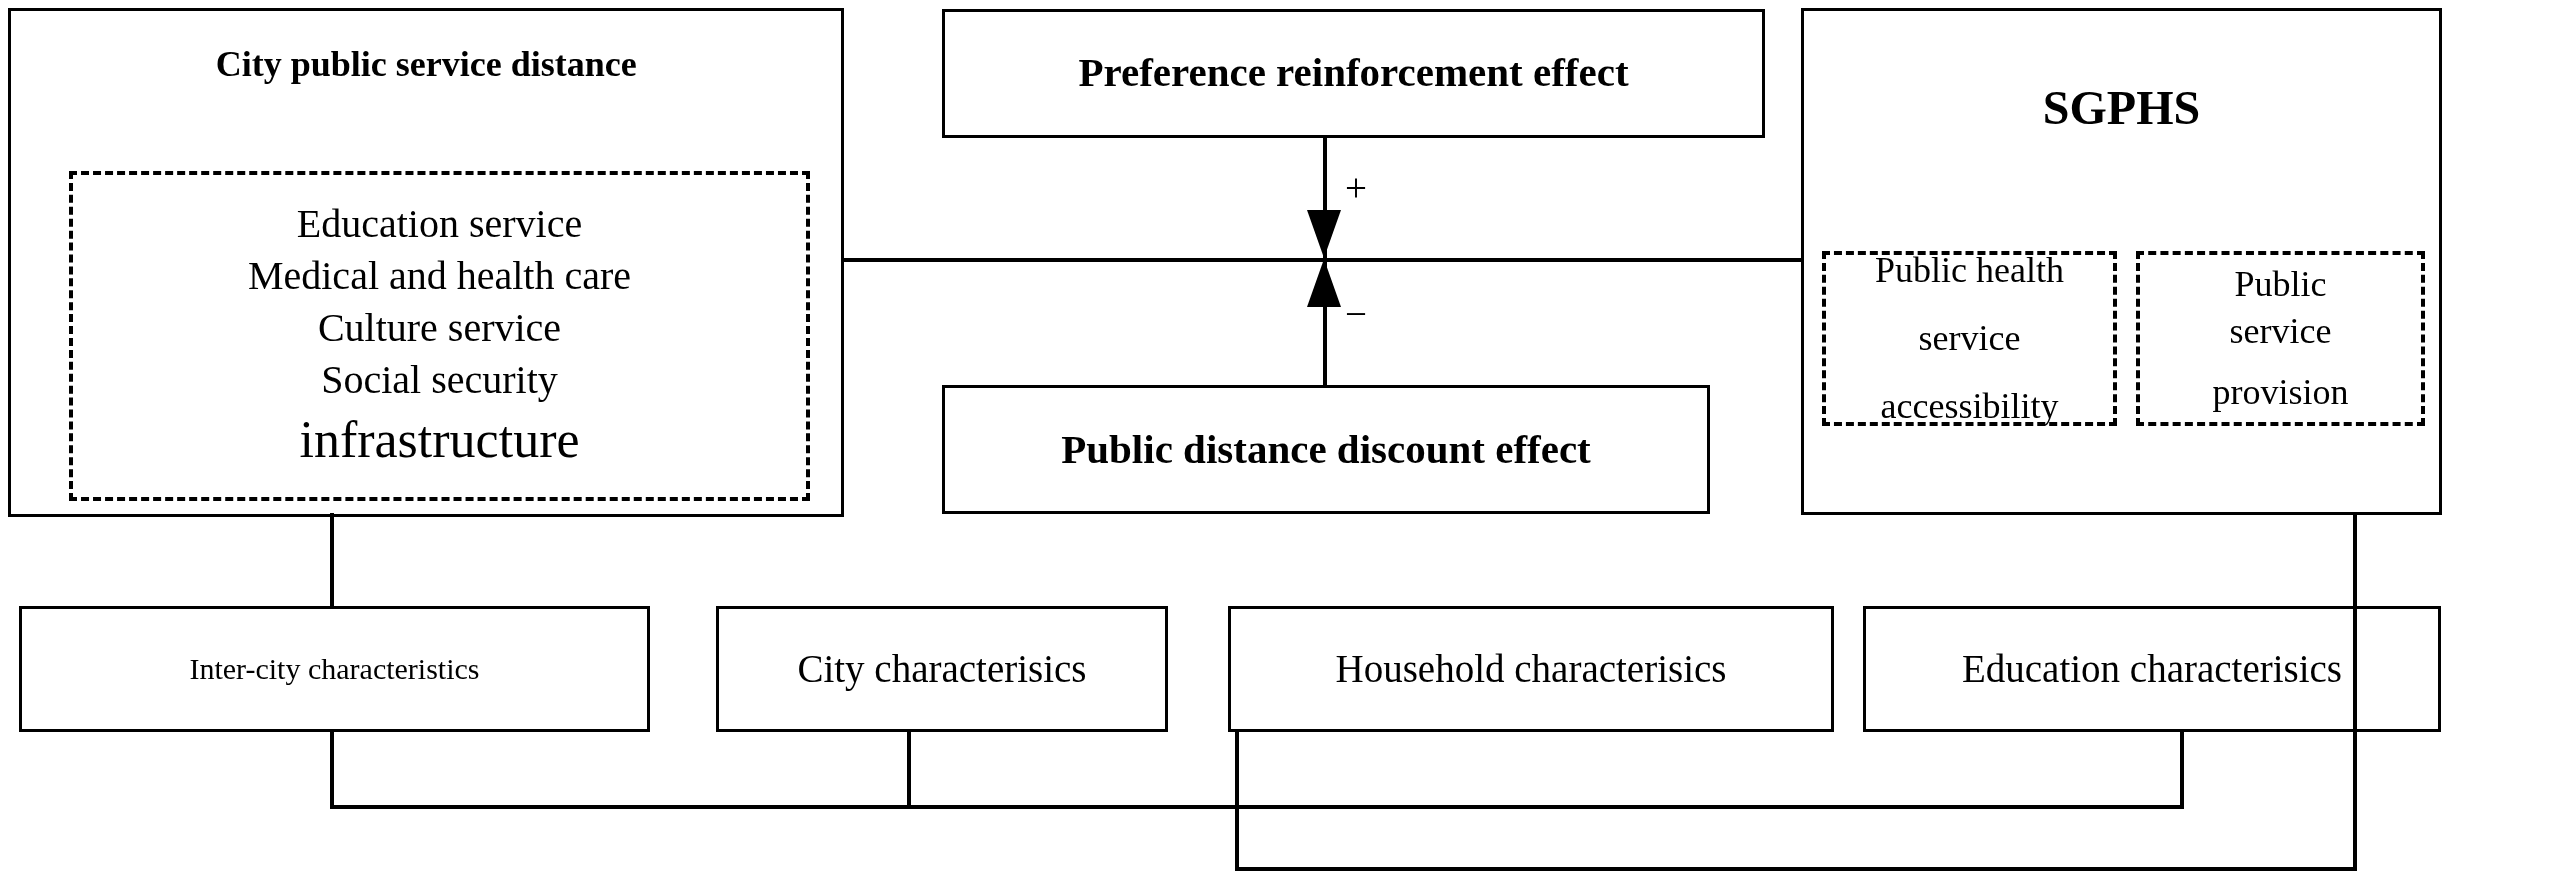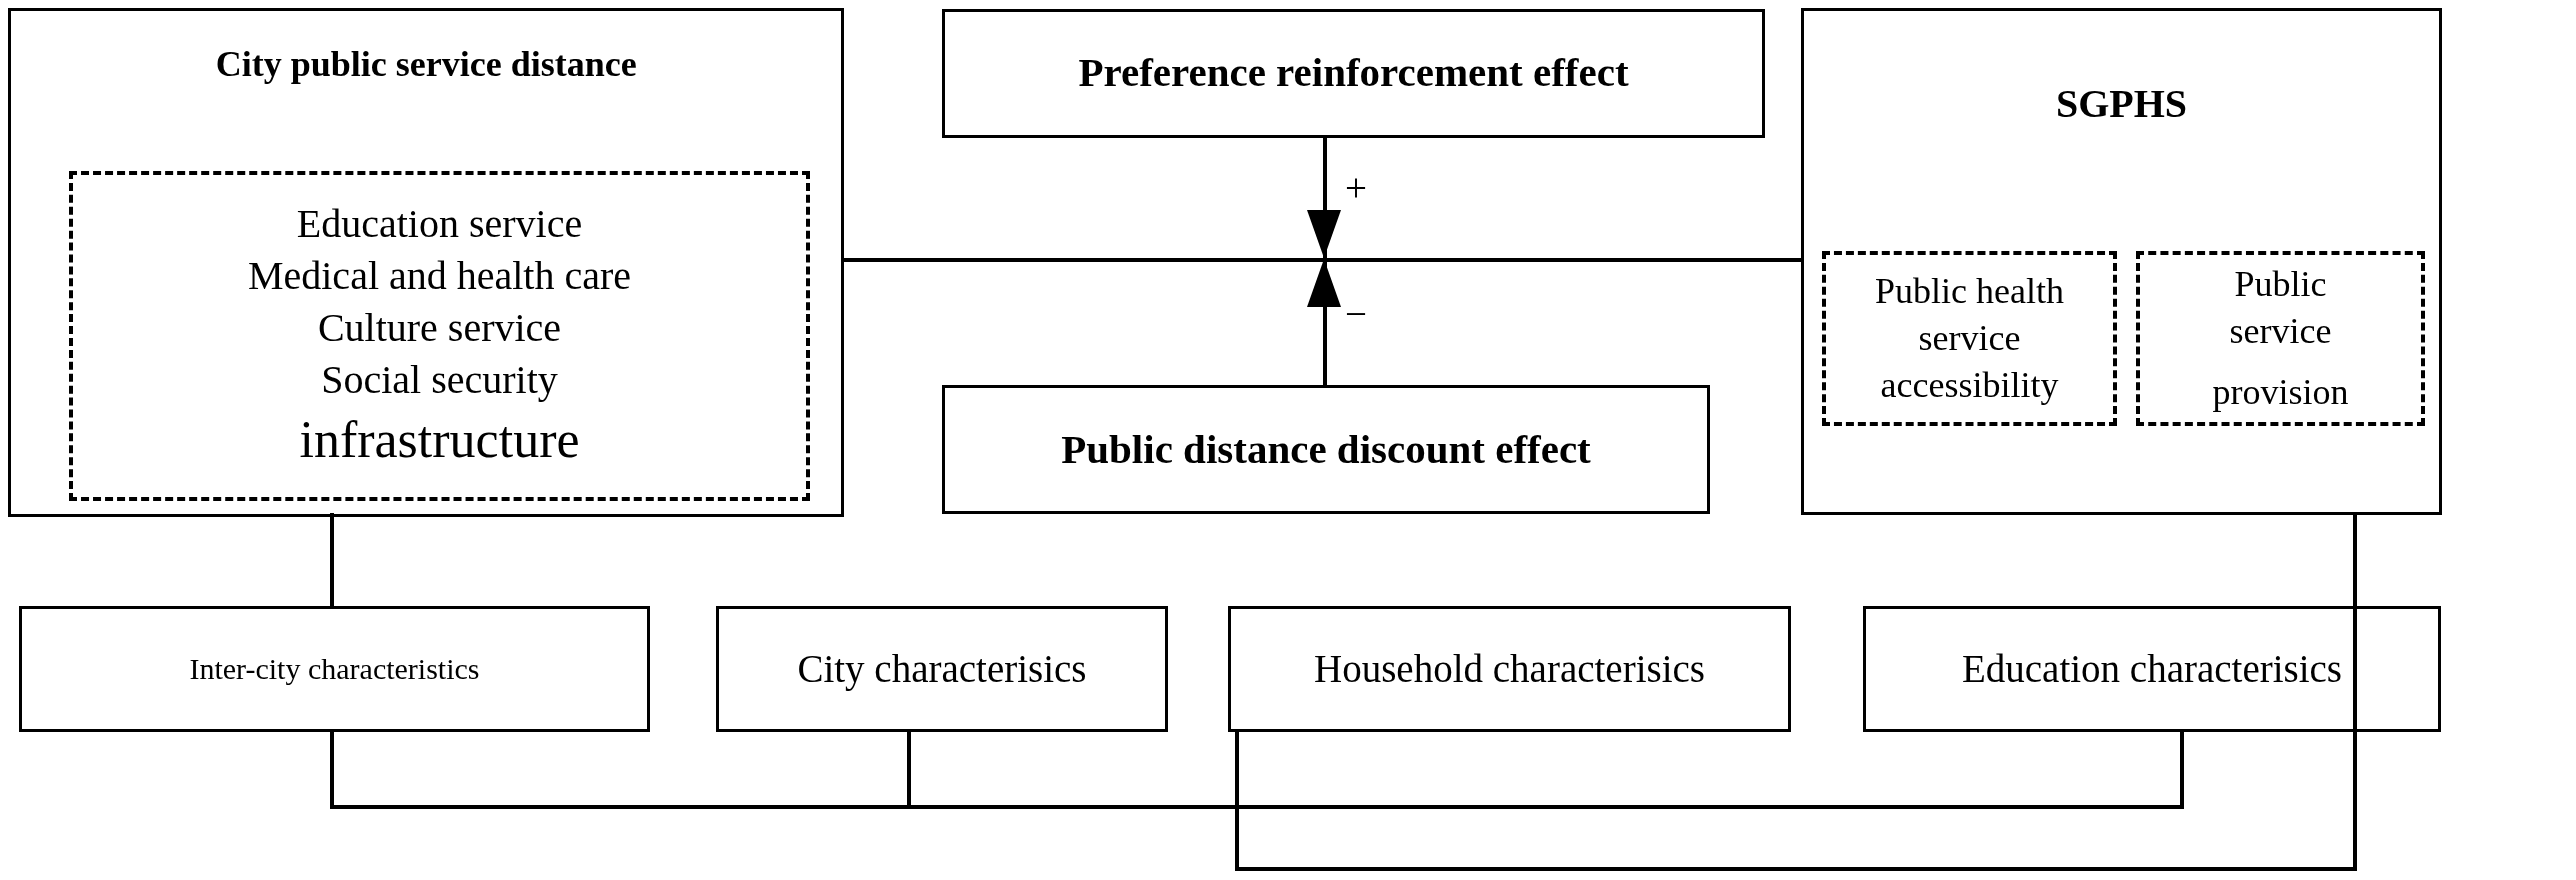--- a/index.html
+++ b/index.html
@@ -100,23 +100,23 @@
 
   <div class="box" style="left:942px; top:8.8px; width:823px; height:129px;">
     <span style="font-size:41px; font-weight:bold;">Preference reinforcement effect</span>
   </div>
 
   <div class="box" style="left:942px; top:385px; width:768px; height:129px;">
     <span style="font-size:41px; font-weight:bold;">Public distance discount effect</span>
   </div>
 
   <div class="box" style="left:1801px; top:8.2px; width:641px; height:507px;"></div>
-  <div class="hdr" style="left:1801px; top:80px; width:641px; font-size:40px;">SGPHS</div>
+  <div class="hdr" style="left:1801px; top:80px; width:641px; font-size:48px;">SGPHS</div>
 
-  <div class="dashed" style="left:1822px; top:251px; width:295px; height:175px; flex-direction:column;">
+  <div class="dashed" style="left:1822px; top:251px; width:295px; height:175px; flex-direction:column;gap:21px;">
     <span class="stack-line" style="font-size:36px;">Public health</span>
     <span class="stack-line" style="font-size:36px;">service</span>
     <span class="stack-line" style="font-size:36px;">accessibility</span>
   </div>
 
   <div class="dashed" style="left:2136px; top:251px; width:289px; height:175px; flex-direction:column;">
     <span class="stack-line" style="font-size:36px;">Public</span>
     <span class="stack-line" style="font-size:36px;">service</span>
     <span class="stack-line" style="font-size:36px;margin-top:15px;">provision</span>
   </div>
@@ -132,21 +132,21 @@
   <div class="sign" style="left:1345px; top:294px;">−</div>
 
   <div class="box" style="left:19px; top:606px; width:631px; height:126px;">
     <span style="font-size:30px;">Inter-city characteristics</span>
   </div>
 
   <div class="box" style="left:716px; top:606px; width:452px; height:126px;">
     <span style="font-size:39px;">City characterisics</span>
   </div>
 
-  <div class="box" style="left:1228px; top:606px; width:563px; height:126px;">
+  <div class="box" style="left:1228px; top:606px; width:606px; height:126px;">
     <span style="font-size:39px;">Household characterisics</span>
   </div>
 
   <div class="box" style="left:1863px; top:606px; width:578px; height:126px;">
     <span style="font-size:39px;">Education characterisics</span>
   </div>
 
   <div class="line-v" style="left:330px; top:513px; height:96px;"></div>
 
   <div class="line-v" style="left:330px; top:730px; height:78px;"></div>

